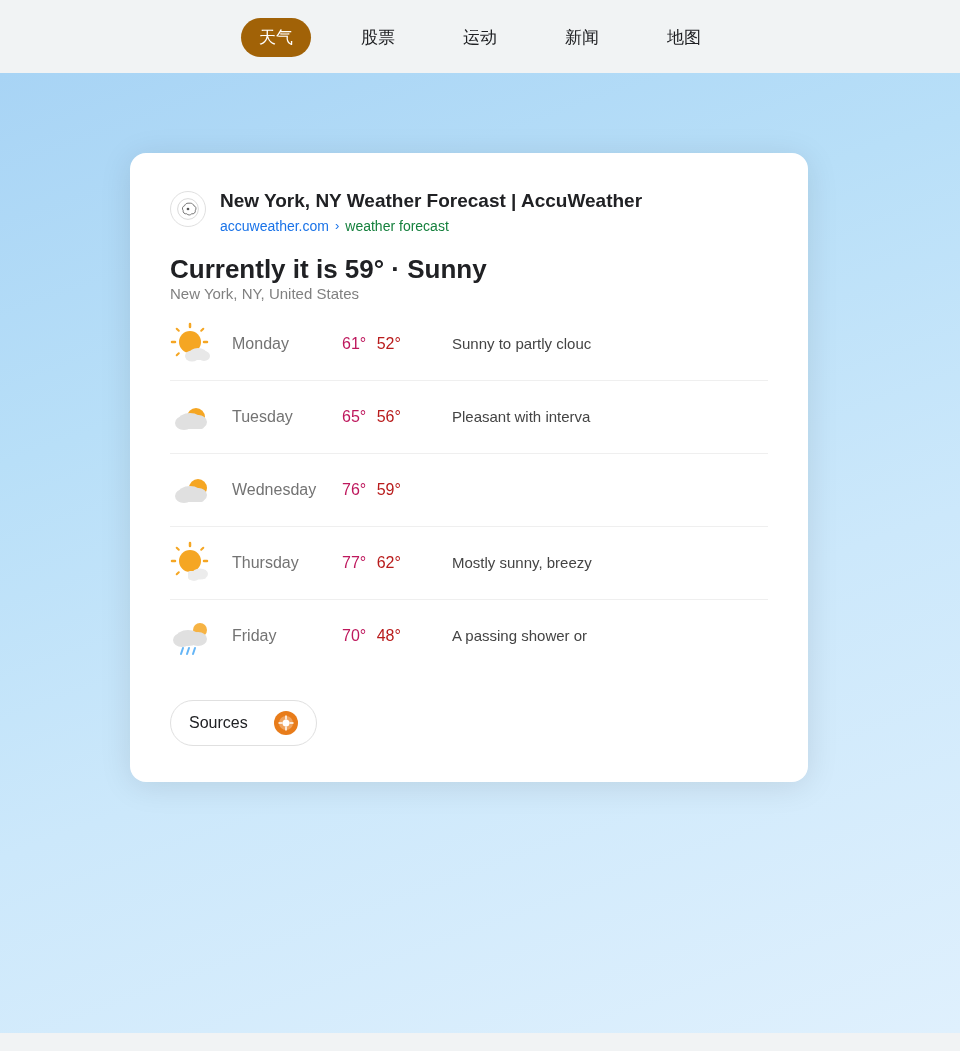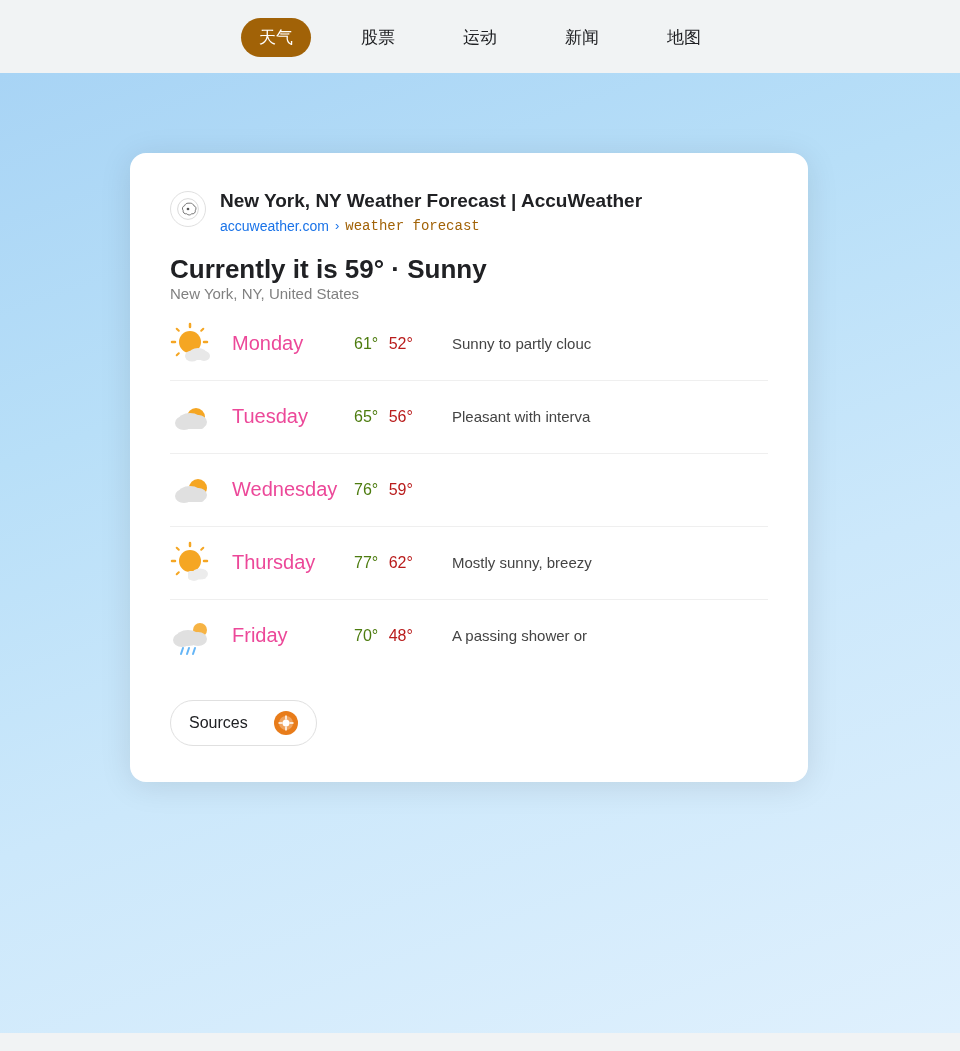--- a/index.html
+++ b/index.html
@@ -89,23 +89,22 @@
     }
     .breadcrumb-main {
       color: #1a73e8;
       cursor: pointer;
     }
     .breadcrumb-sep {
       color: #1a73e8;
       font-size: 13px;
     }
     .breadcrumb-sub {
-      color: #a16207;
+      color: #15803d;
       cursor: pointer;
-      font-family: Liberation Mono, monospace;
     }
 
     
     .current-weather {
       margin-top: 20px;
       margin-bottom: 6px;
     }
     .current-temp {
       font-size: 26px;
       font-weight: 700;
@@ -128,31 +127,30 @@
     }
     .forecast-icon {
       width: 44px;
       height: 44px;
       flex-shrink: 0;
       margin-right: 18px;
       position: relative;
     }
     .forecast-day {
       width: 110px;
-      font-size: 20px;
-      color: #ec4899;
+      font-size: 16px;
+      color: #737373;
     }
     .forecast-temps {
       width: 110px;
       font-size: 16px;
     }
     .temp-high {
-      color: #4d7c0f;
+      color: #be185d;
       font-weight: 500;
-      margin-left: 12px;
     }
     .temp-low {
       color: #b91c1c;
       margin-left: 6px;
     }
     .forecast-desc {
       font-size: 15px;
       color: #444;
       flex: 1;
       overflow: hidden;

